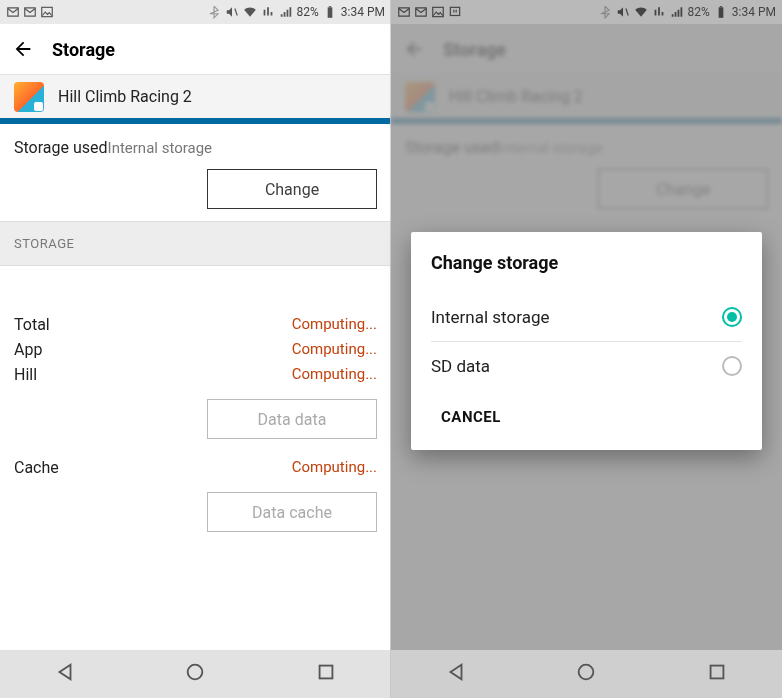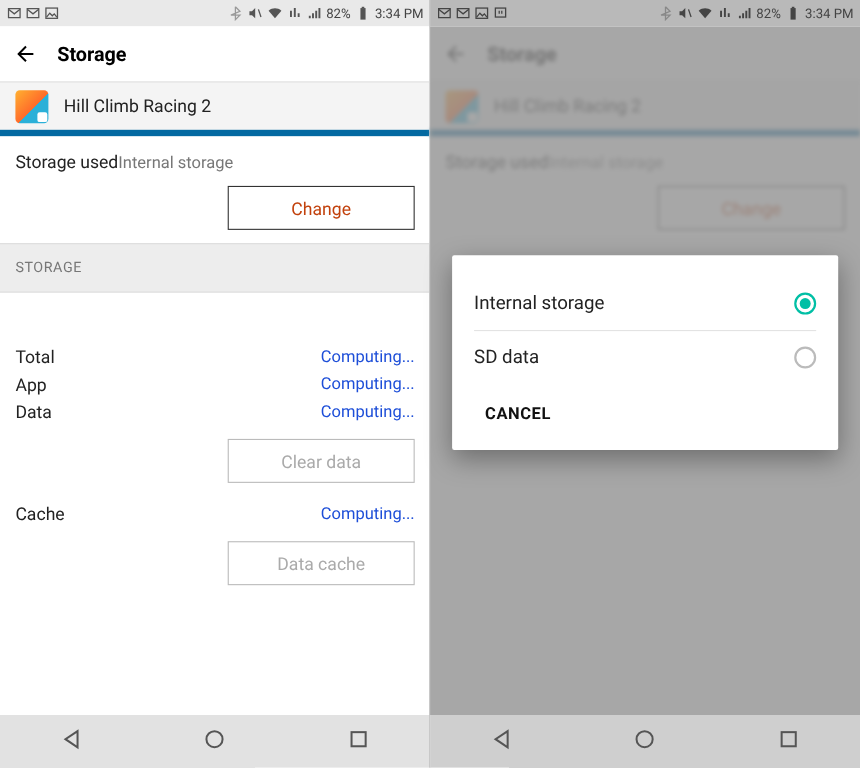--- a/index.html
+++ b/index.html
@@ -79,41 +79,41 @@
   .app-name { font-size: 16px; color: #222; }
   
   .block { padding: 14px 14px 12px; background: #fff; }
   .row-sb { display: flex; justify-content: flex-start; align-items: center; font-size: 16px; color: #222; }
   .muted { color: #777; font-size: 15px; }
   .btn {
     border: 1px solid #333;
     background: #fff;
     height: 40px;
     font-size: 16px;
-    color: #c2410c;
+    color: #404040;
     display: flex;
     align-items: center;
     justify-content: center;
     cursor: pointer;
   }
   .btn-half { width: 170px; margin-left: auto; margin-top: 12px; }
   .btn-disabled { color: #aaa; border-color: #bbb; }
   
   .section-hdr {
     background: #ededed;
     border-top: 1px solid #ddd;
     border-bottom: 1px solid #ddd;
     padding: 14px 14px;
     font-size: 13px;
     color: #777;
     letter-spacing: 0.5px;
   }
   .rows { padding: 10px 14px 4px; margin-top: 36px; }
   .kv { display: flex; justify-content: space-between; font-size: 16px; color: #222; padding: 3px 0; }
-  .kv .val { color: #1d4ed8; font-size: 15px; }
+  .kv .val { color: #c2410c; font-size: 15px; }
   
   .navbar {
     margin-top: auto;
     height: 48px;
     background: #e2e2e2;
     display: flex;
     align-items: center;
     justify-content: space-around;
   }
   .navbar svg { width: 22px; height: 22px; fill: none; stroke: #555; stroke-width: 2; }
@@ -250,25 +250,25 @@
   <div class="rows">
     <div class="kv">
       <span>Total</span>
       <span class="val">Computing...</span>
     </div>
     <div class="kv">
       <span>App</span>
       <span class="val">Computing...</span>
     </div>
     <div class="kv">
-      <span>Data</span>
+      <span>Hill</span>
       <span class="val">Computing...</span>
     </div>
     <div class="btn btn-half btn-disabled">
-      <span>Clear data</span>
+      <span>Data data</span>
     </div>
     <div class="kv" style="margin-top:16px;">
       <span>Cache</span>
       <span class="val">Computing...</span>
     </div>
     <div class="btn btn-half btn-disabled">
       <span>Data cache</span>
     </div>
   </div>
 
@@ -370,20 +370,21 @@
           <span>Storage used</span>
           <span class="muted">Internal storage</span>
         </div>
         <div class="btn btn-half">Change</div>
       </div>
   </div>
 
   <div class="scrim" style="top:24px;bottom:48px;"></div>
 
   <div class="dialog">
+    <div class="dlg-title">Change storage</div>
     <div class="dlg-item">
       <span>Internal storage</span>
       <span class="radio checked"></span>
     </div>
     <div class="dlg-sep"></div>
     <div class="dlg-item">
       <span>SD data</span>
       <span class="radio"></span>
     </div>
     <div class="dlg-actions">

